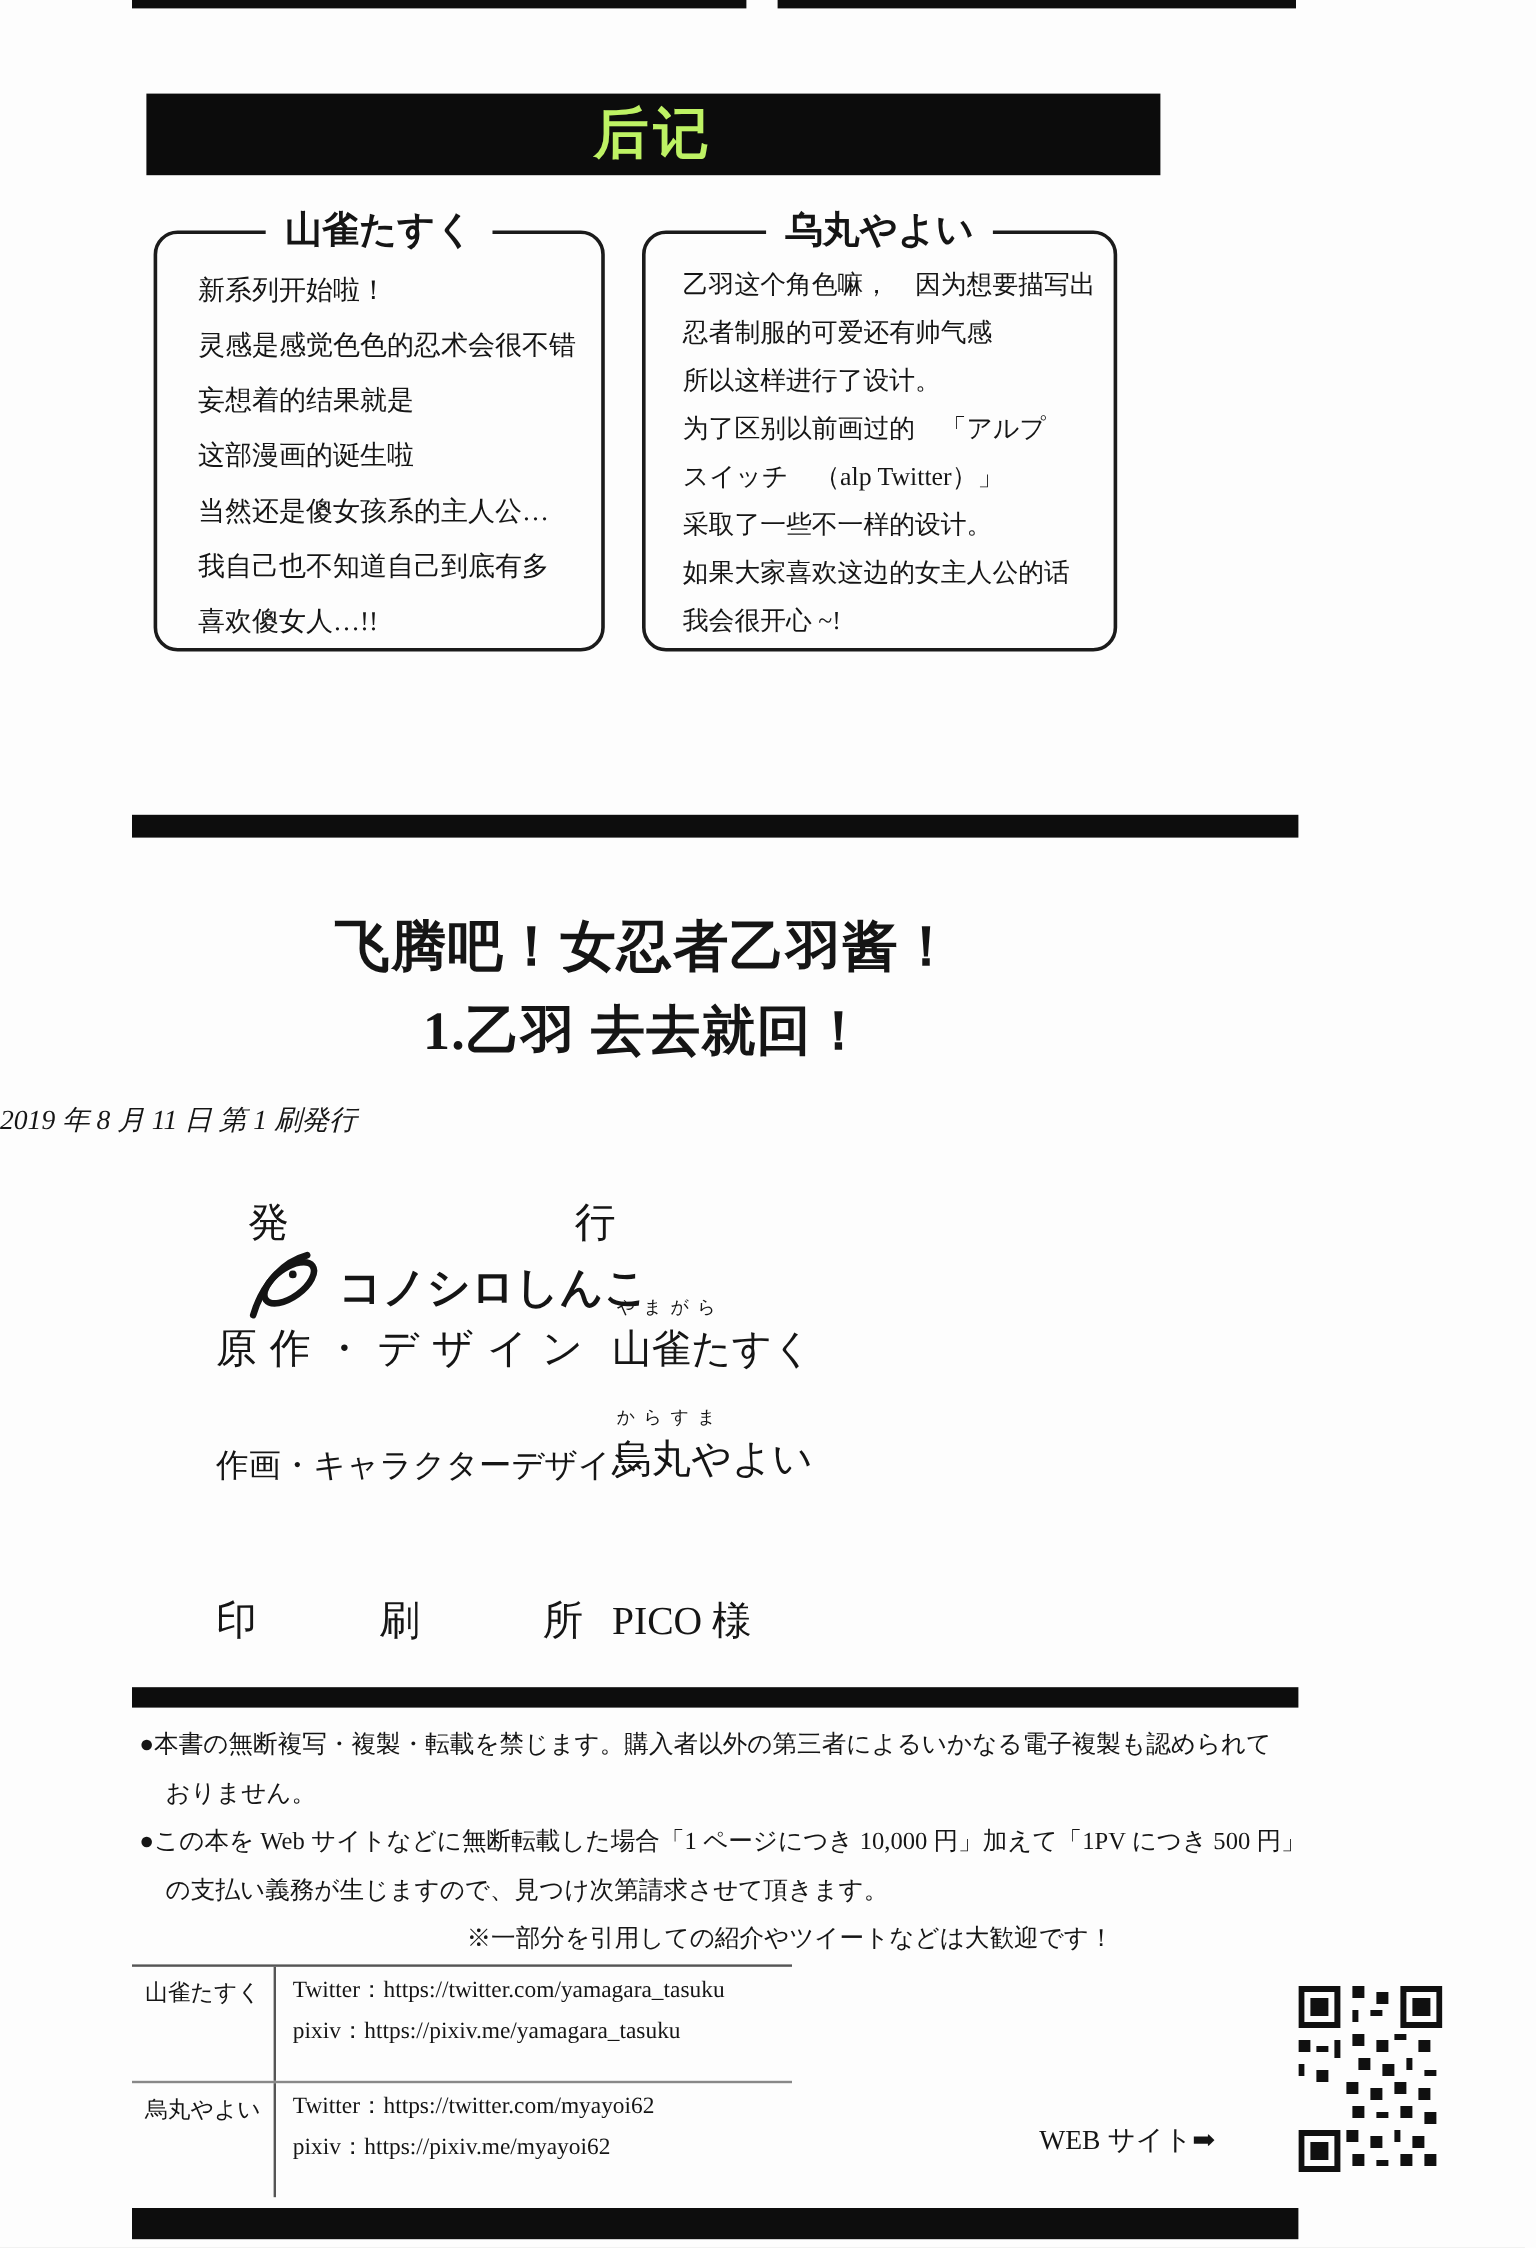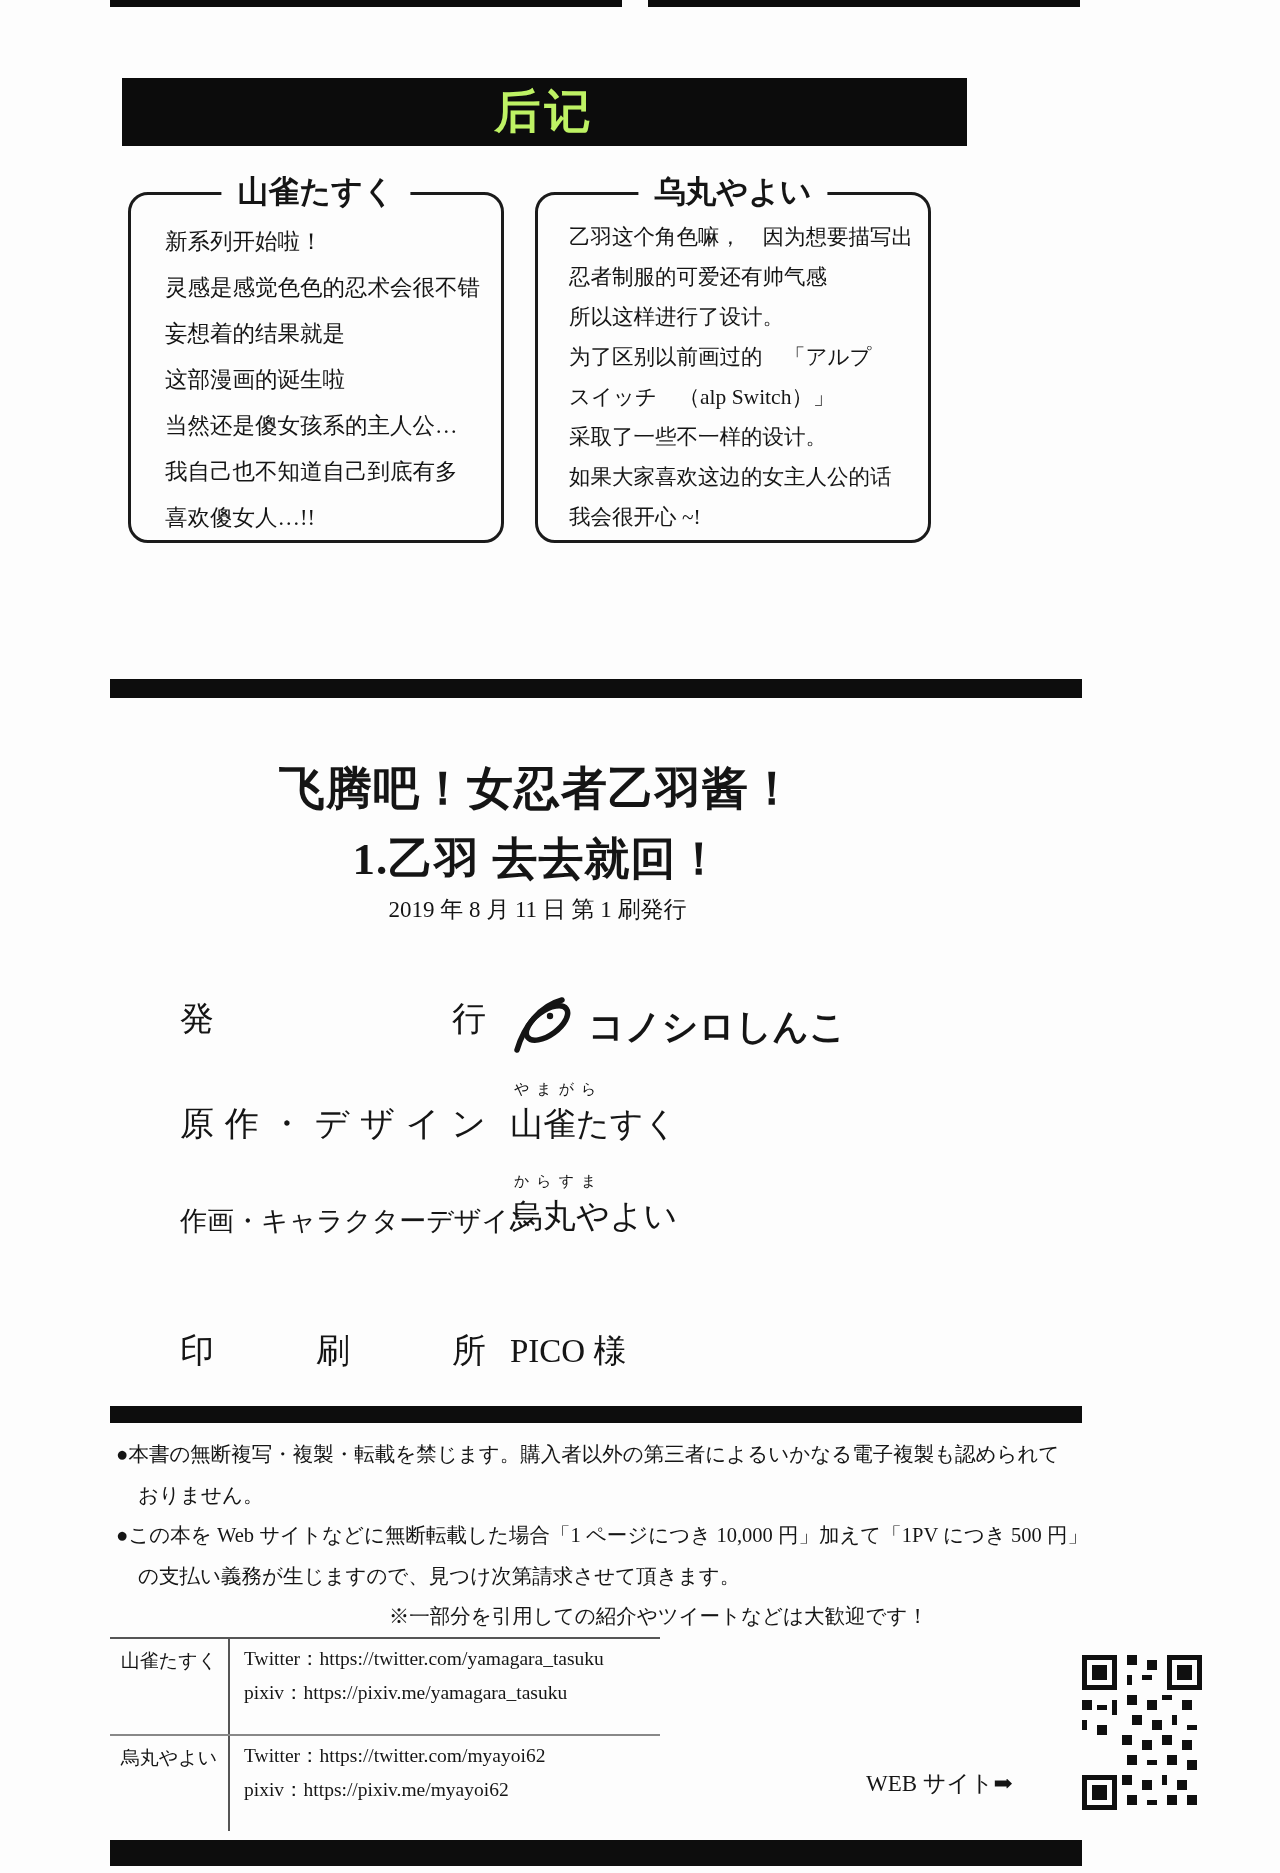--- a/index.html
+++ b/index.html
@@ -34,21 +34,21 @@
   }
   .box-body{padding:24px 14px 0 34px;}
   .author-box.left .box-line{font-size:22.5px;line-height:46px;white-space:nowrap;}
   .author-box.right .box-body{padding:22px 10px 0 31px;}
   .author-box.right .box-line{font-size:21.5px;line-height:40px;white-space:nowrap;}
 
   
   .title-block{position:absolute;left:0;top:758px;width:1075px;text-align:center;}
   .book-title-1{font-size:46px;font-weight:900;letter-spacing:1px;}
   .book-title-2{font-size:45px;font-weight:900;letter-spacing:1px;margin-top:9px;}
-  .print-date{position:absolute;left:0;top:894px;width:1075px;text-align:center;font-size:23px;}
+  .print-date{position:absolute;left:0;top:918px;width:1075px;font-size:23px;font-style:italic;}
 
   
   .credit-row{position:absolute;left:180px;display:flex;align-items:flex-end;}
   .credit-label{
     width:306px;font-size:34px;text-align:justify;text-align-last:justify;
     text-justify:inter-character;white-space:nowrap;
   }
   .credit-label.condensed{font-size:27px;}
   .credit-value{margin-left:24px;}
   .credit-name{font-size:33px;white-space:nowrap;}
@@ -105,36 +105,36 @@
     </div>
   </div>
 
   <div class="author-box right">
     <div class="box-title">乌丸やよい</div>
     <div class="box-body">
       <div class="box-line">乙羽这个角色嘛，　因为想要描写出</div>
       <div class="box-line">忍者制服的可爱还有帅气感</div>
       <div class="box-line">所以这样进行了设计。</div>
       <div class="box-line">为了区别以前画过的　「アルプ</div>
-      <div class="box-line">スイッチ　（alp Switch）」</div>
+      <div class="box-line">スイッチ　（alp Twitter）」</div>
       <div class="box-line">采取了一些不一样的设计。</div>
       <div class="box-line">如果大家喜欢这边的女主人公的话</div>
       <div class="box-line">我会很开心 ~!</div>
     </div>
   </div>
 
   <div class="bar" style="top:679px;height:19px;"></div>
 
   <div class="title-block">
     <div class="book-title-1">飞腾吧！女忍者乙羽酱！</div>
     <div class="book-title-2">1.乙羽 去去就回！</div>
   </div>
   <div class="print-date">2019 年 8 月 11 日 第 1 刷発行</div>
 
-  <div class="credit-row" style="top:996px;align-items:flex-start;">
+  <div class="credit-row" style="top:996px;align-items:center;flex-direction:column;">
     <div class="credit-label">発行</div>
     <div class="credit-value logo-value">
       <span>
         <svg width="68" height="58" viewBox="0 0 68 58">
           <g fill="none" stroke="#141414" stroke-linecap="round">
             <ellipse cx="37" cy="27" rx="24" ry="12" stroke-width="5.5" transform="rotate(-36 37 27)"></ellipse>
             <path d="M7 54 C14 30, 30 10, 52 4" stroke-width="5.5"></path>
           </g>
           <circle cx="40" cy="20" r="3.2" fill="#141414"></circle>
         </svg>

